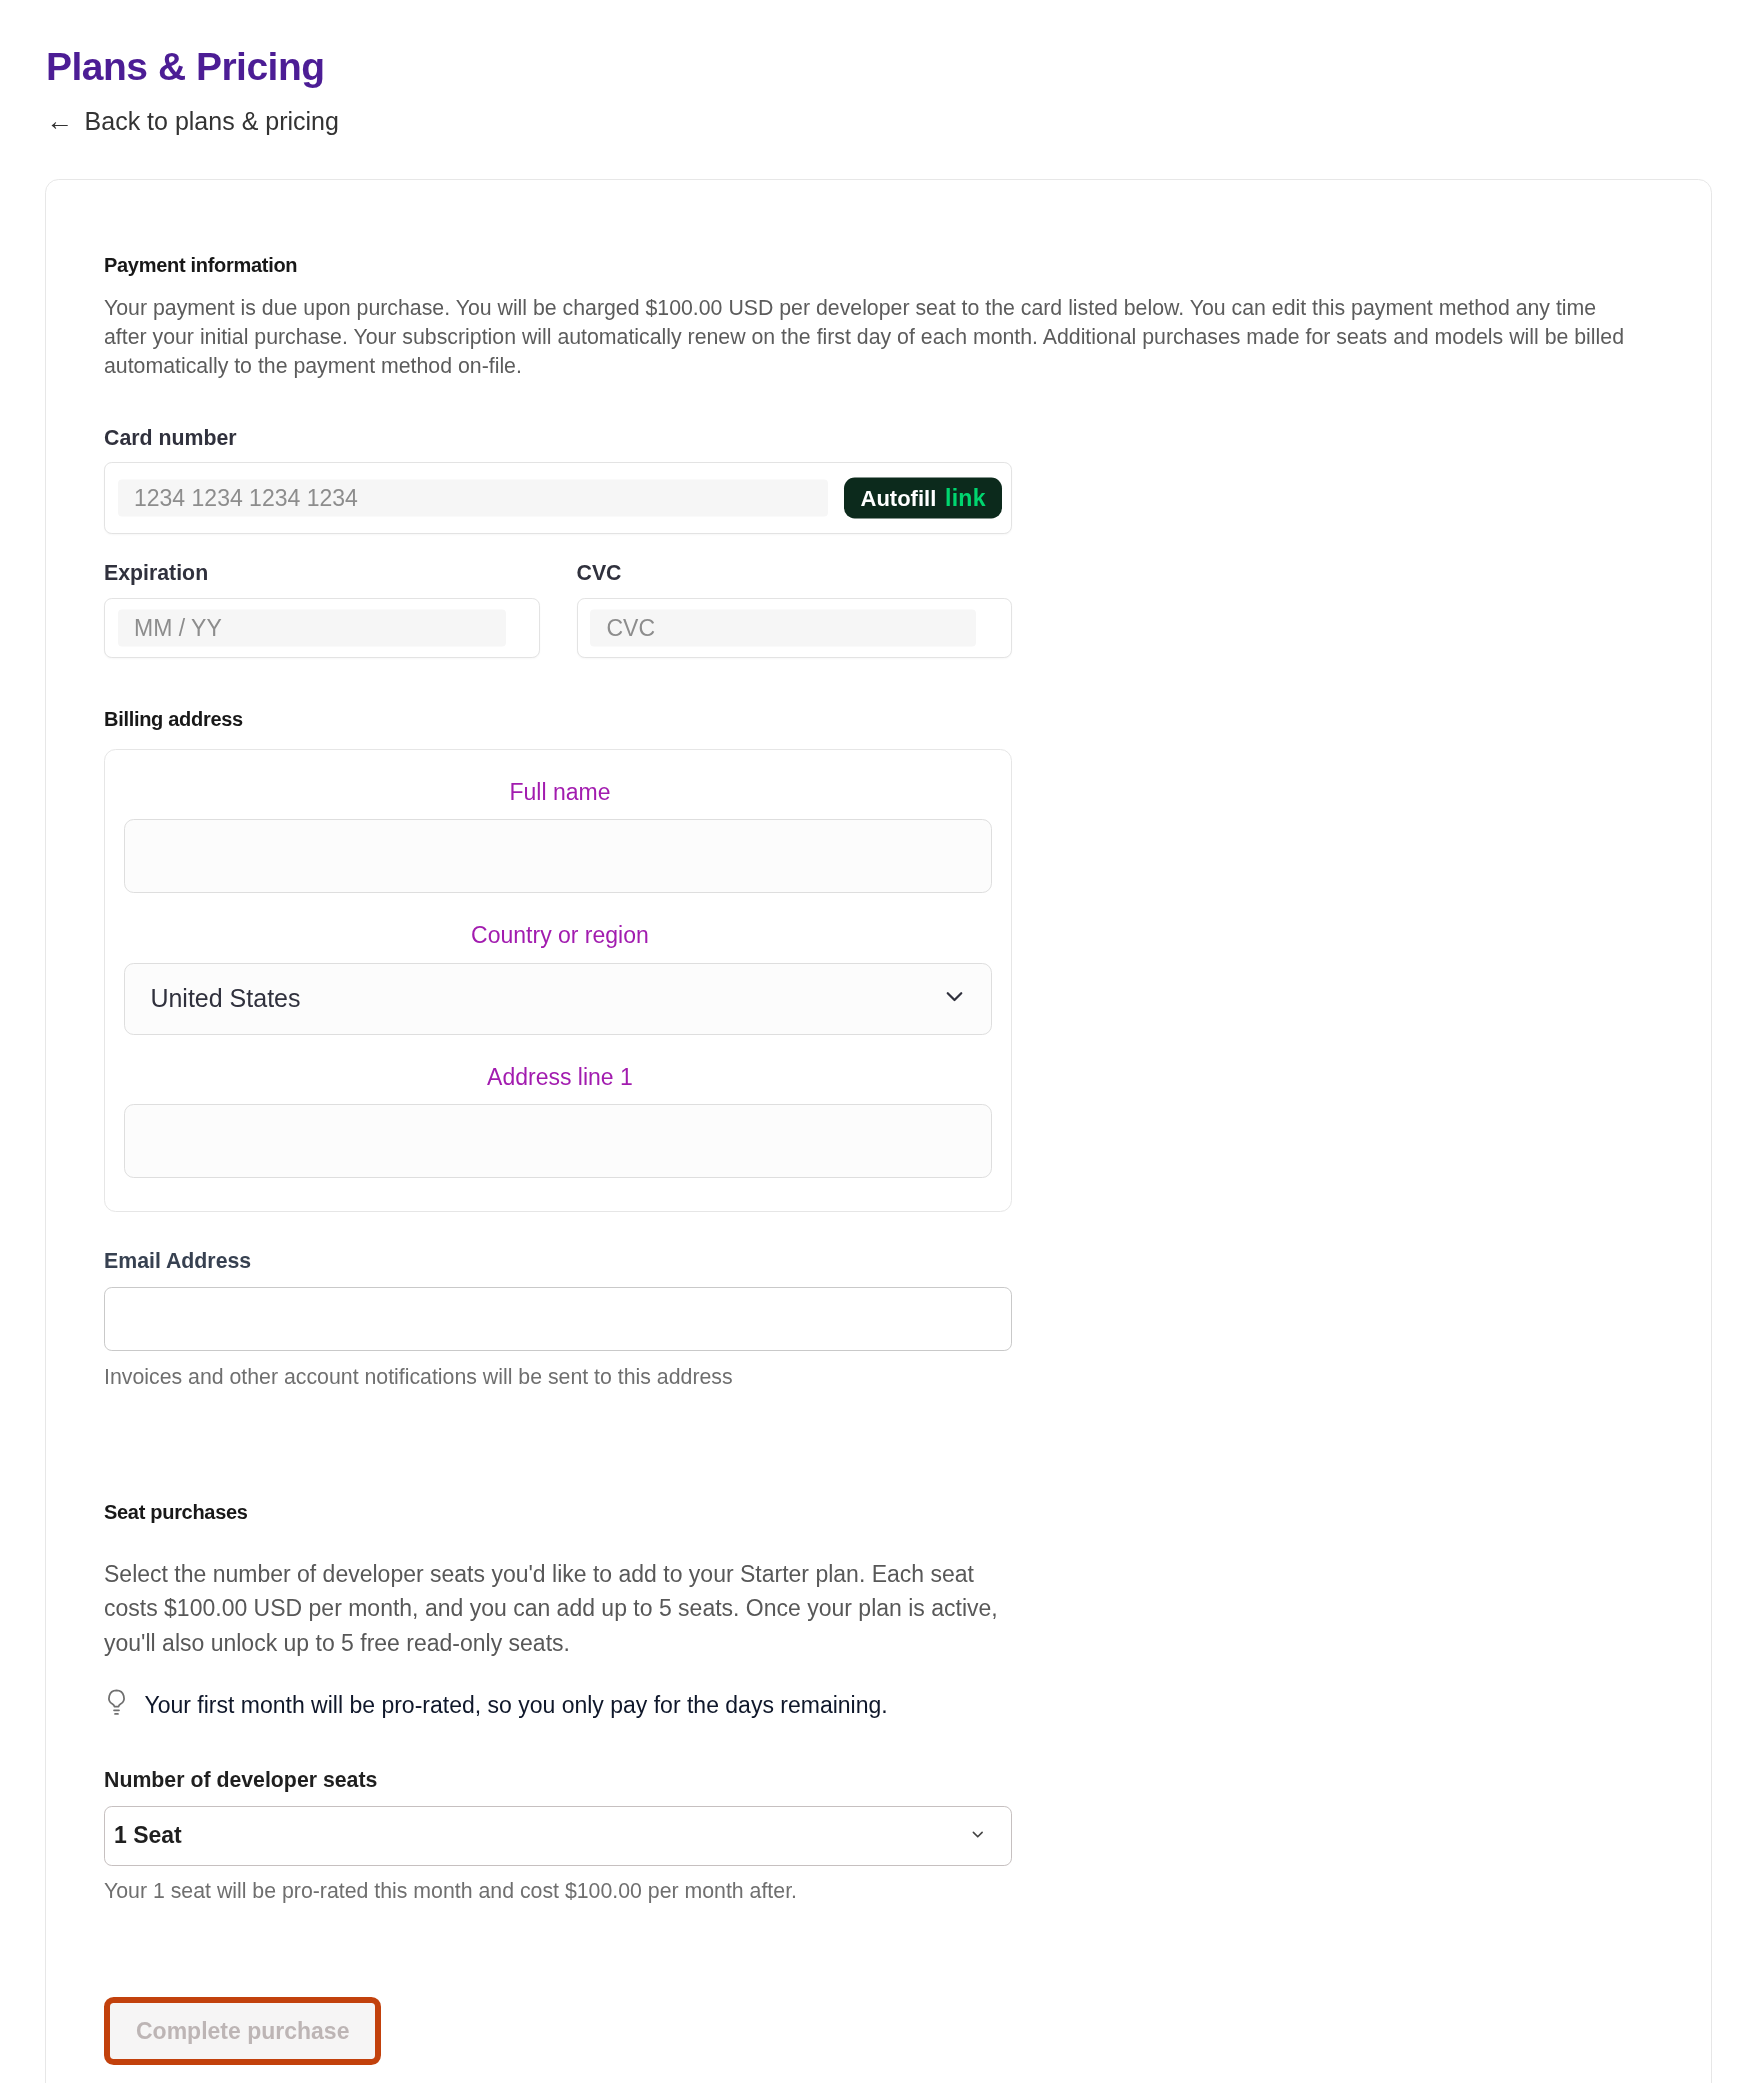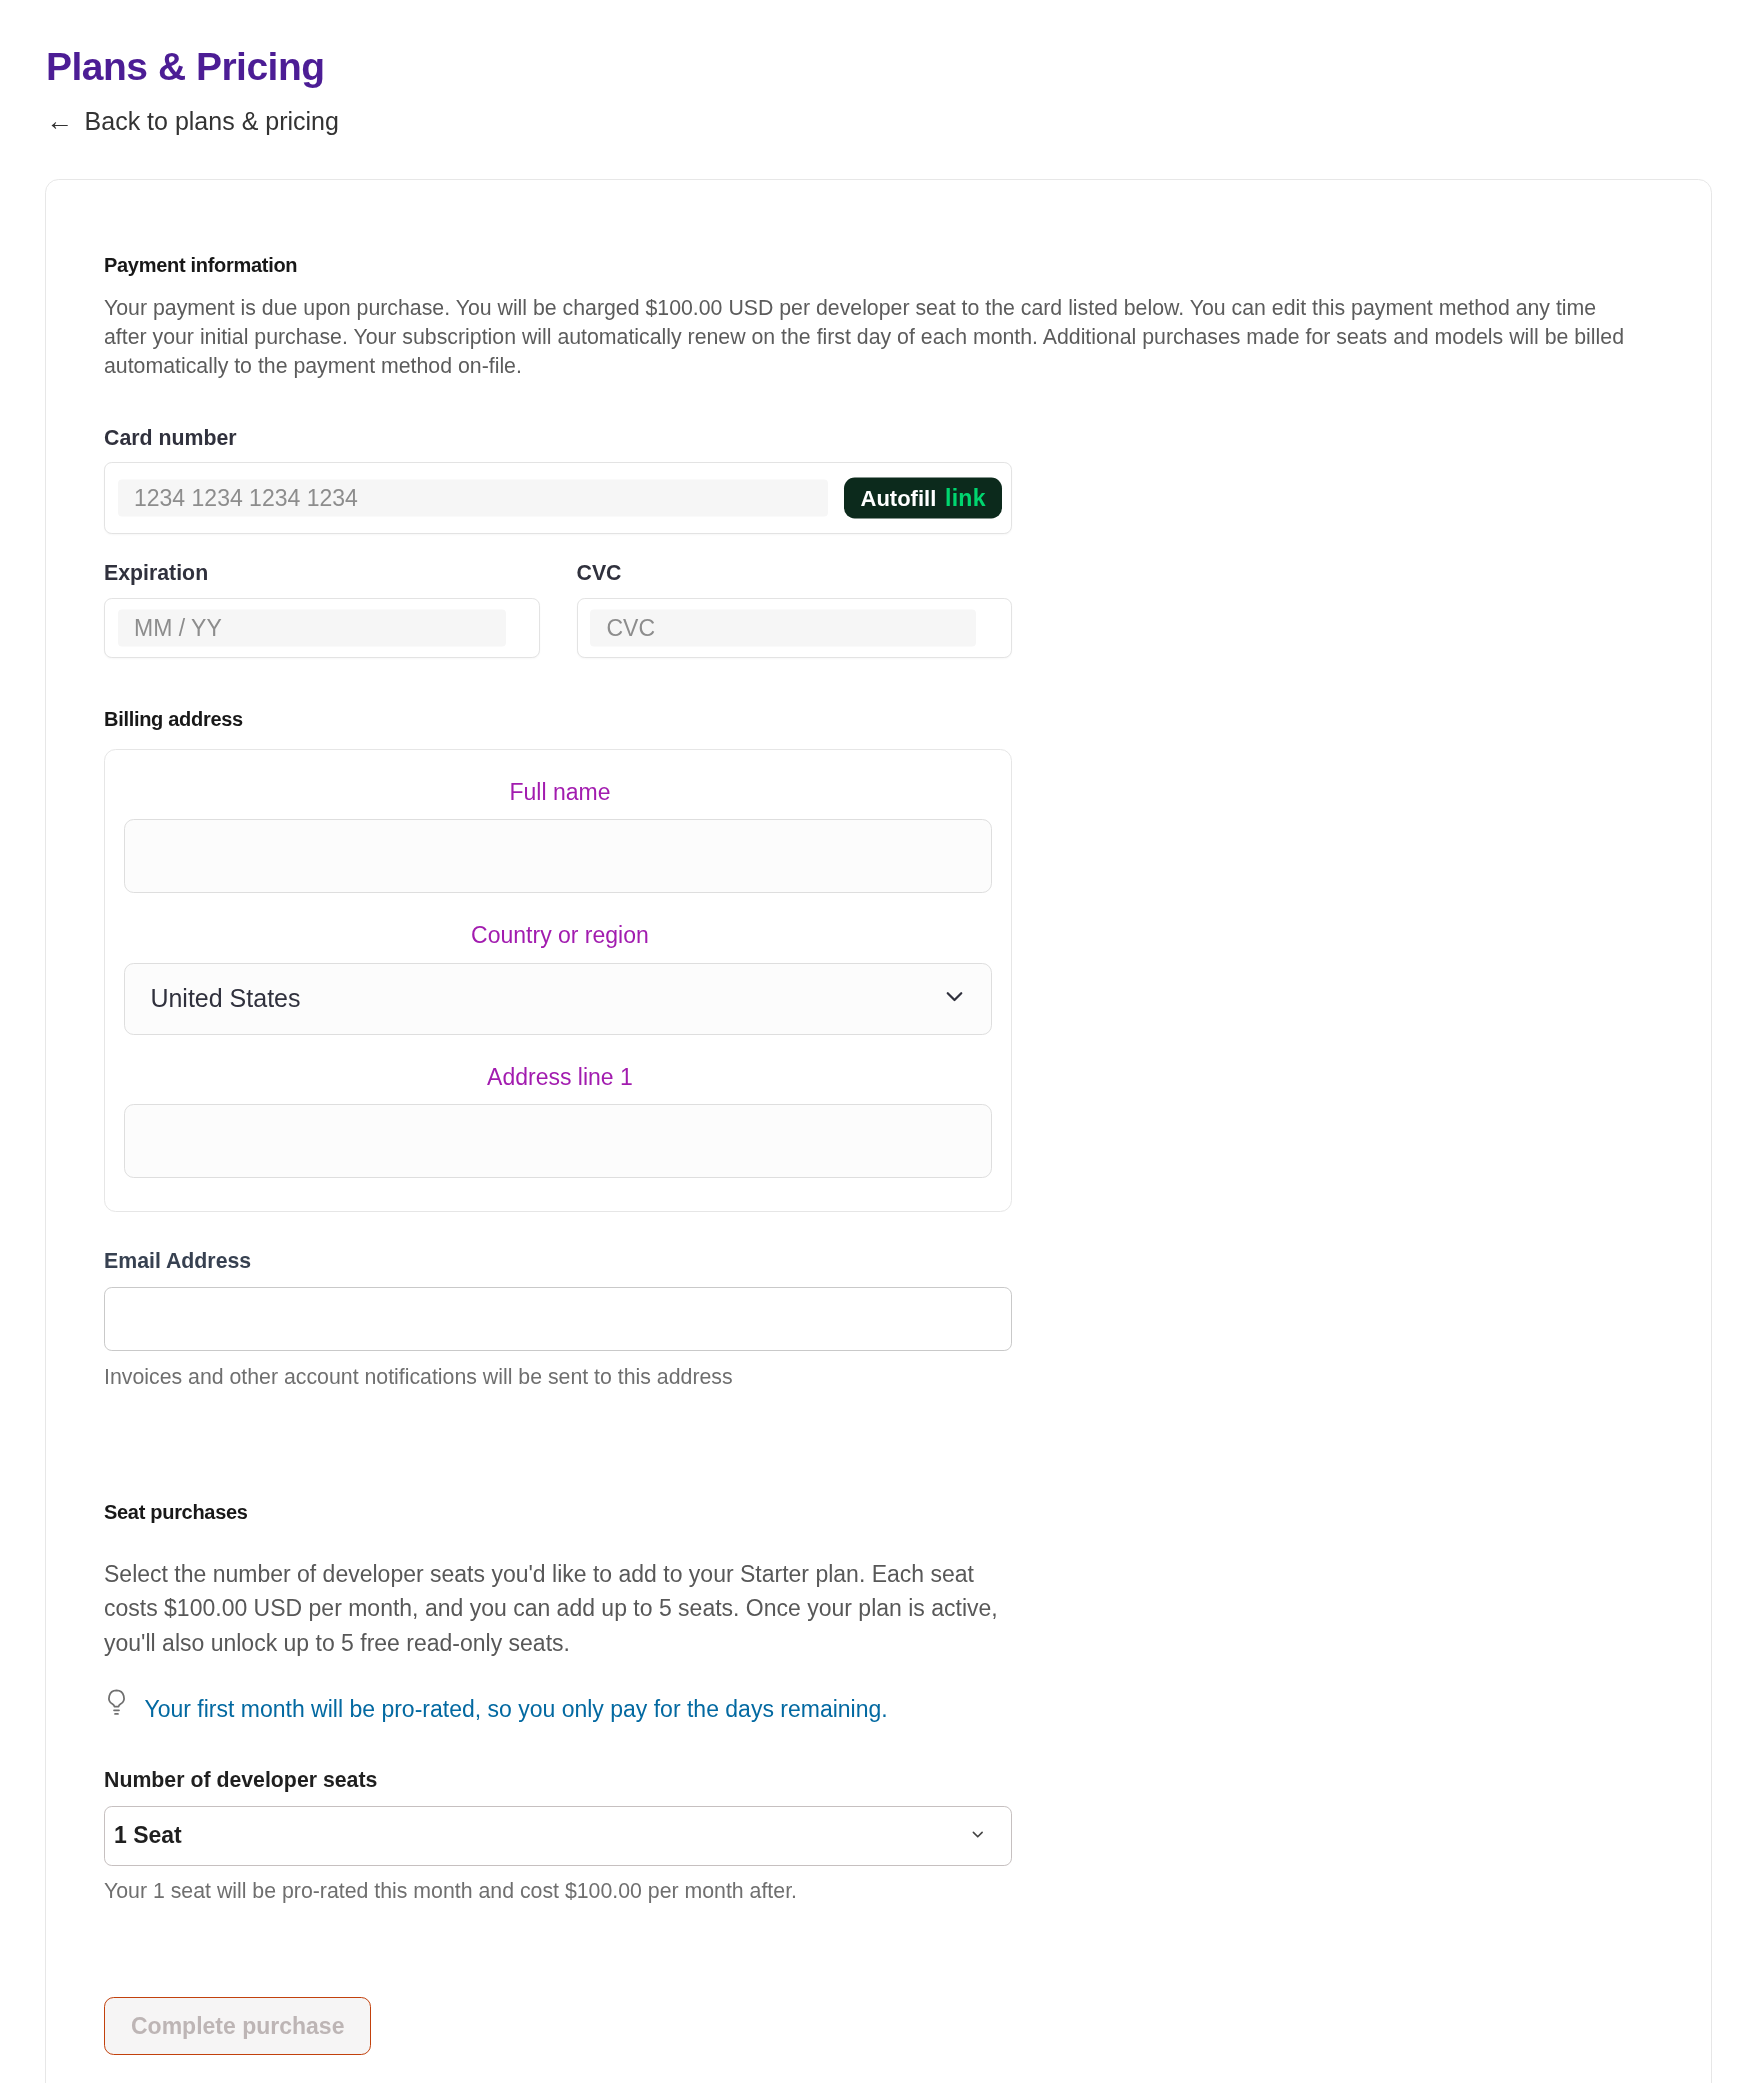--- a/index.html
+++ b/index.html
@@ -94,35 +94,35 @@
   .email-input{
     display:block;width:100%;height:64px;background:#fff;
     border:1px solid #c9c9c9;border-radius:7.8px;outline:none;
     font-size:23px;color:#30313d;padding:0 19.4px;
   }
   .helper-text{font-size:21.3px;color:#6f6f6f;margin:13.6px 0 0 0;}
 
   
   .seats-section{margin-top:111px;}
   .seats-desc{font-size:23px;line-height:1.5;color:#585858;margin:33px 0 0 0;width:908px;}
-  .tip-row{display:flex;align-items:flex-end;gap:15.5px;margin-top:27px;width:908px;
-    font-size:23px;color:#0369a1;}
+  .tip-row{display:flex;align-items:center;gap:15.5px;margin-top:27px;width:908px;
+    font-size:23px;color:#0f172a;}
   .tip-row svg{flex:0 0 auto;margin-top:1px;}
   .seats-label{display:block;font-size:21.3px;font-weight:700;color:#1f1f1f;margin:45px 0 12.6px 0;}
   .seats-select{
     position:relative;display:flex;align-items:center;width:908px;height:60px;
     background:#fff;border:1px solid #c6c0c0;border-radius:7.8px;
     padding:0 9px;font-size:23px;font-weight:600;color:#1f1f1f;cursor:pointer;
   }
   .seats-select .chev{position:absolute;right:25px;top:50%;transform:translateY(-50%);}
 
   
   .submit-btn{
     margin-top:93px;display:inline-block;
-    background:#f6f5f5;border:1px solid #c2410c;border-radius:9.7px;
+    background:#f6f5f5;border:6px solid #c2410c;border-radius:9.7px;
     padding:14.6px 26px;font-size:23px;font-weight:600;color:#bdb5b5;
     font-family:"Liberation Sans", sans-serif;cursor:default;
   }
 </style>
 </head>
 <body>
 
 <div class="screen">
 
   <div class="page-header">

